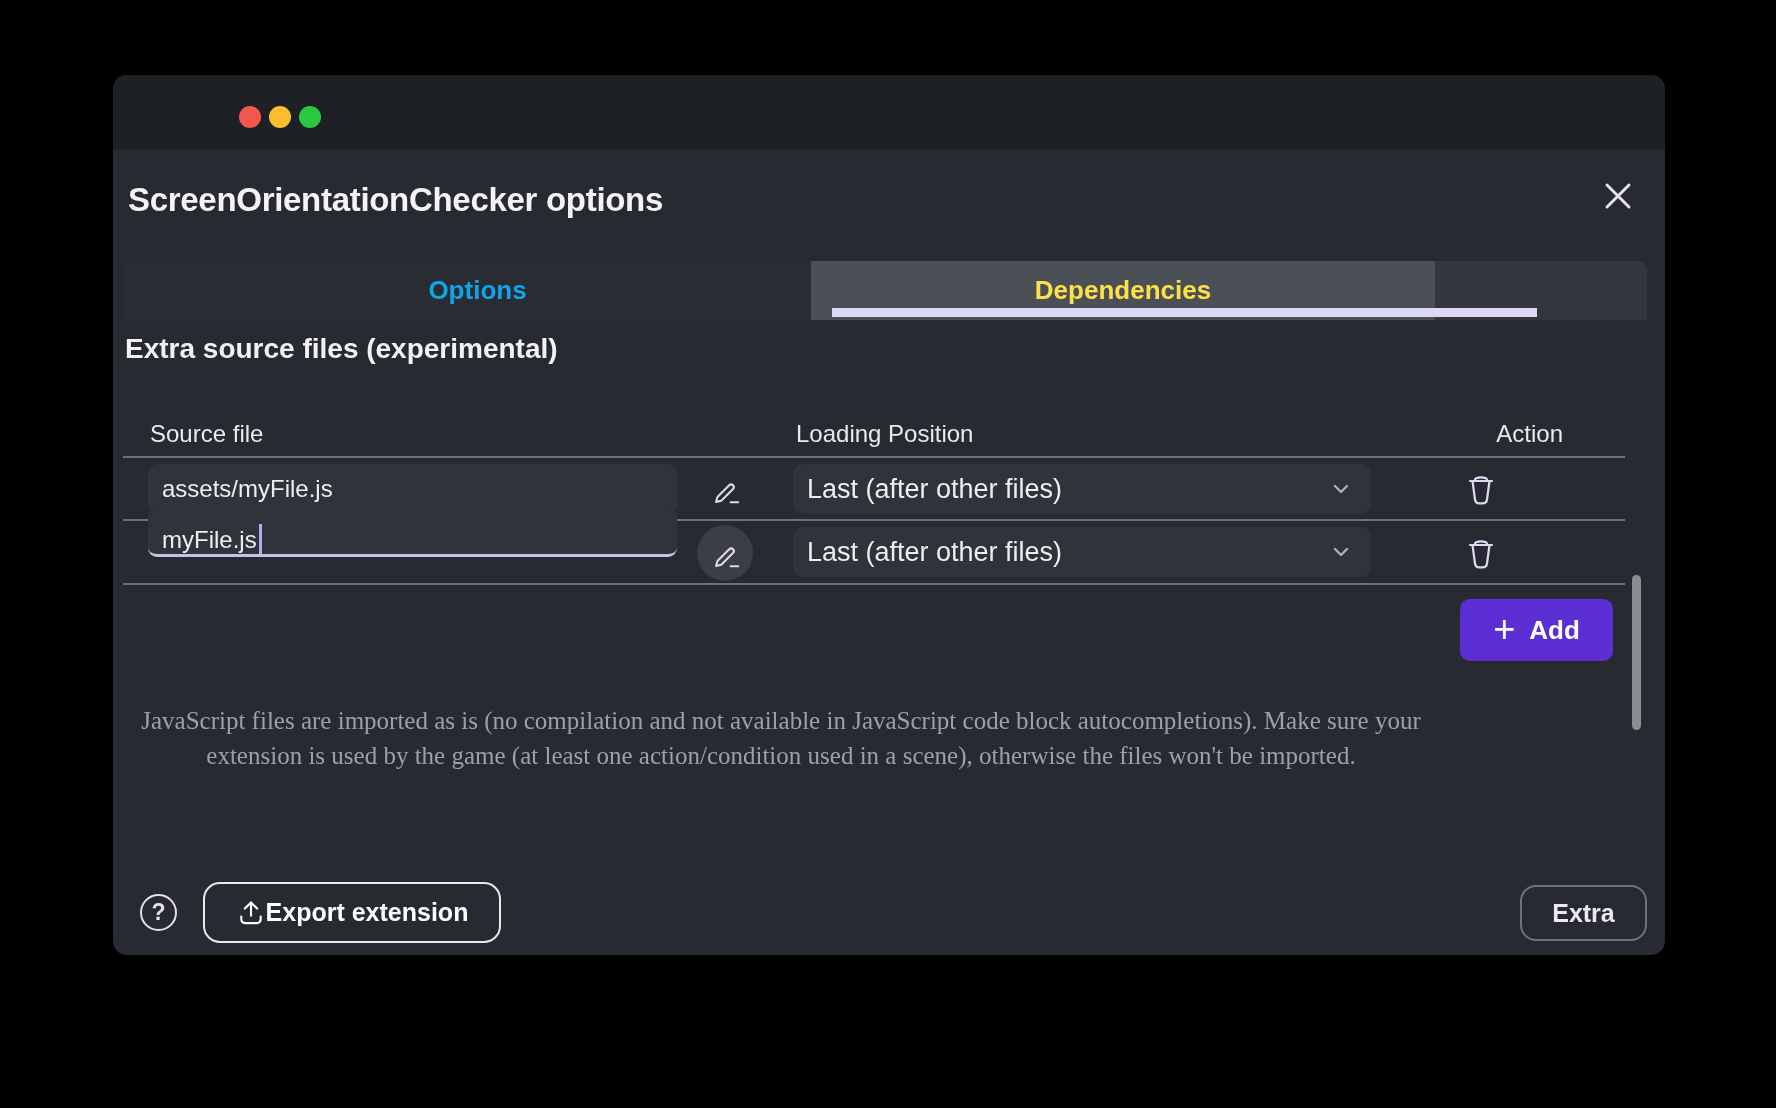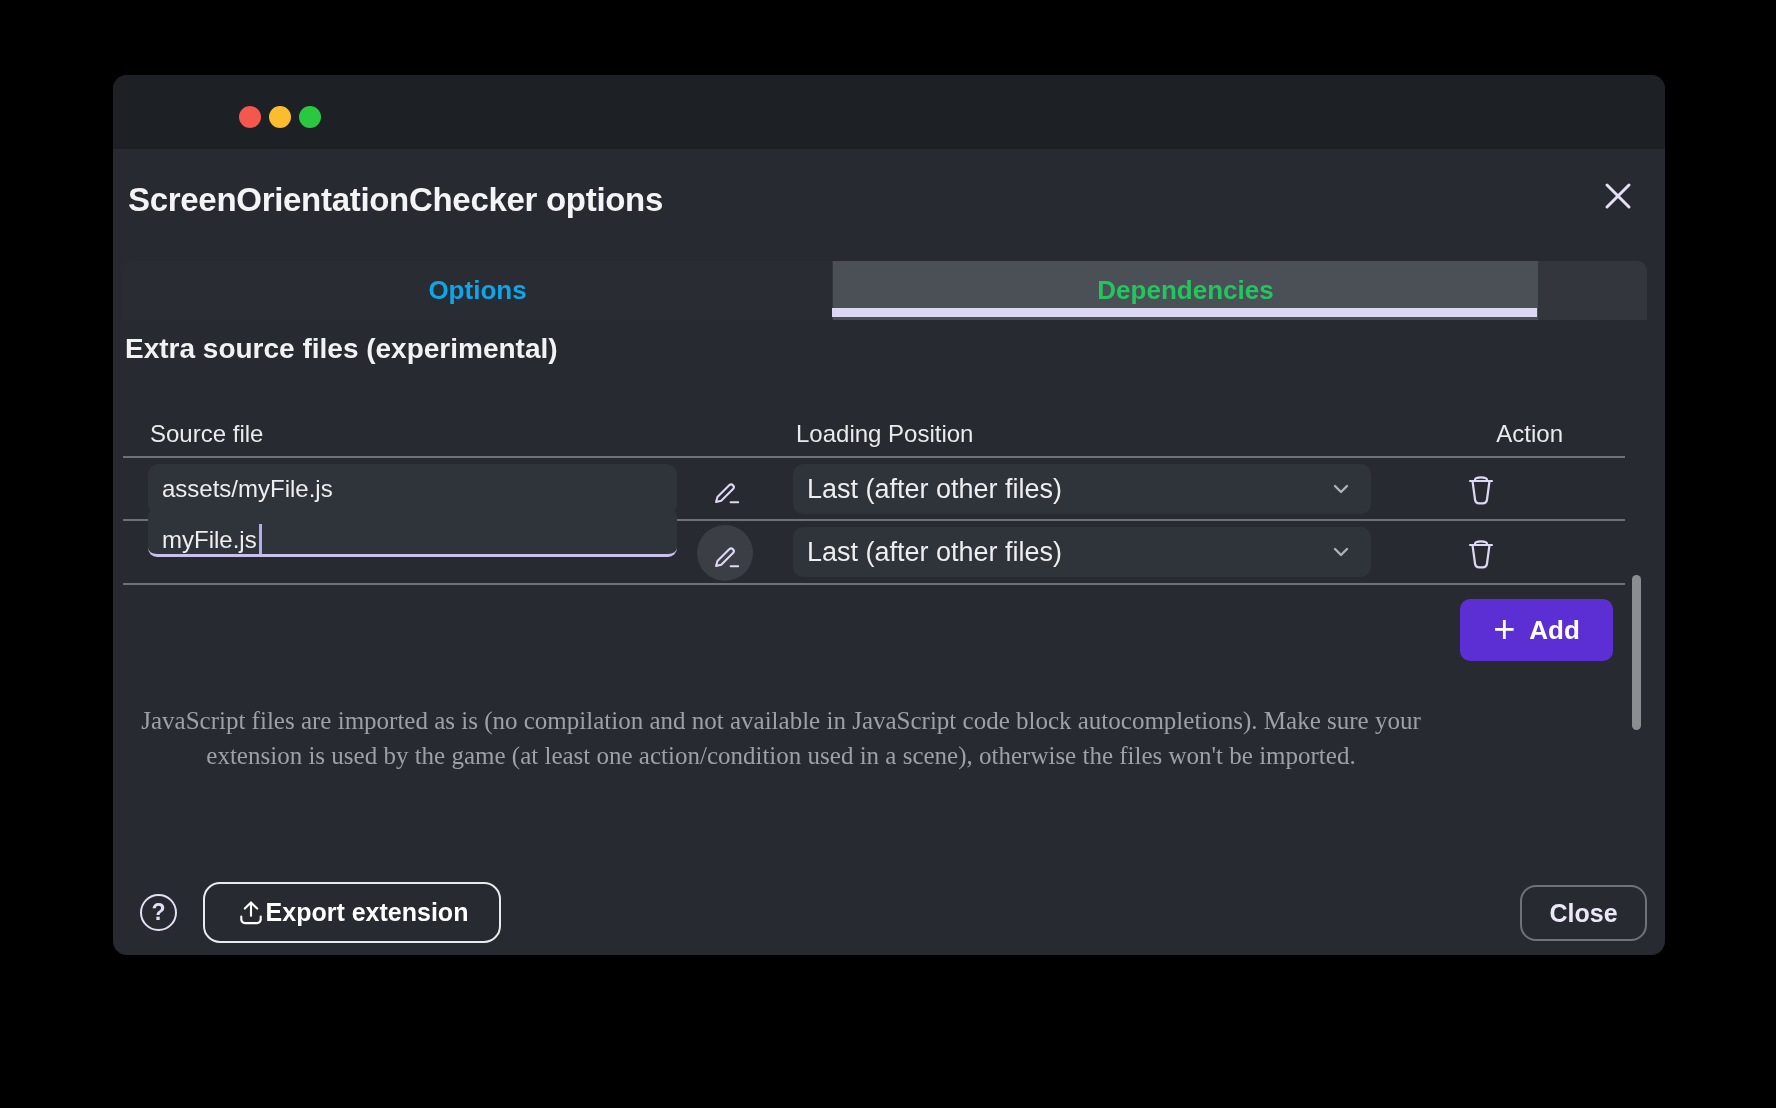--- a/index.html
+++ b/index.html
@@ -33,21 +33,21 @@
   .tabbar {
     position:absolute; left:10px; top:186px; width:1524px; height:59px;
     background:#33363d; border-radius:9px 9px 0 0; overflow:hidden;
   }
   .tab {
     position:absolute; top:0; height:59px; display:flex;
     align-items:center; justify-content:center;
     font-size:26px; font-weight:bold;
   }
   .tab-options { left:0; width:709px; background:#292c32; color:#0ea5e9; }
-  .tab-deps    { left:710px; width:705px; background:#4b4f56; color:#22c55e; }
+  .tab-deps    { left:688px; width:624px; background:#4b4f56; color:#fde047; }
   .tab-underline {
     position:absolute; left:709px; bottom:3px; width:705px; height:9px;
     background:#dcd7f3;
   }
 
   .section-heading {
     position:absolute; left:12px; top:258px; color:#f2f2f4;
     font-size:28px; font-weight:bold;
   }
 
@@ -237,17 +237,17 @@
     <button class="export-btn">
       <svg width="30" height="32" viewBox="0 0 34 32">
         <path d="M10 11 L17 4 L24 11" stroke="#ffffff" stroke-width="2.4" fill="none" stroke-linecap="round" stroke-linejoin="round"></path>
         <line x1="17" y1="4.5" x2="17" y2="19" stroke="#ffffff" stroke-width="2.4" stroke-linecap="round"></line>
         <path d="M6 20 v3.5 a4 4 0 0 0 4 4 h14 a4 4 0 0 0 4-4 V20" stroke="#ffffff" stroke-width="2.4" fill="none" stroke-linecap="round"></path>
       </svg>
       <span class="lbl">Export extension</span>
     </button>
 
     <button class="close-btn">
-      <span>Close</span>
+      <span>Extra</span>
     </button>
 
   </div>
 </div>
 
 </body></html>

